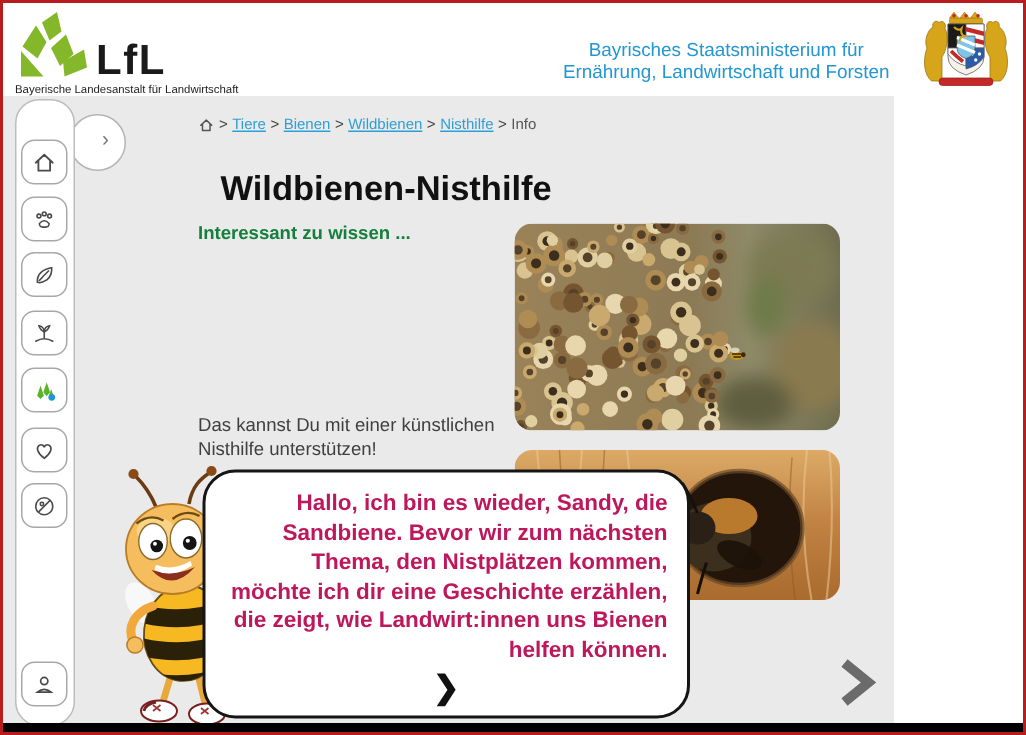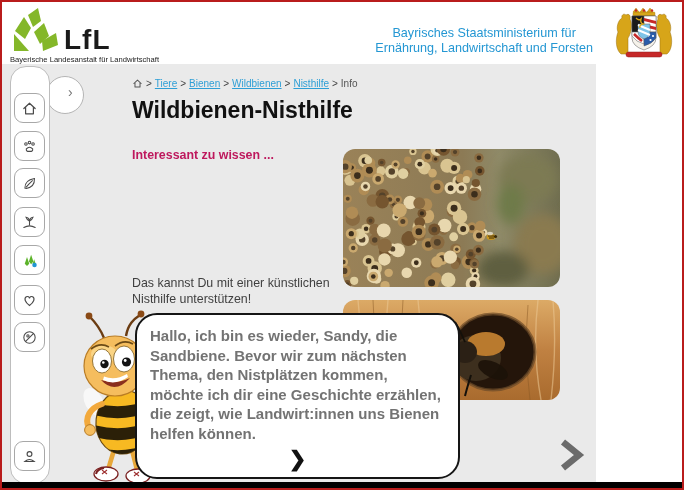--- a/index.html
+++ b/index.html
@@ -26,35 +26,35 @@
     border:1px solid #bdbdbd;border-radius:16px;z-index:3;box-sizing:border-box;}
   .sbtn{position:absolute;left:3px;width:31px;height:30px;border-radius:9px;background:#fff;
     border:1.3px solid #a8a8a8;box-sizing:border-box;display:flex;align-items:center;justify-content:center;cursor:pointer;}
   .sbtn svg{display:block;}
 
   
   .breadcrumb{position:absolute;left:130px;top:76px;font-size:10px;color:#444;display:flex;align-items:center;gap:3px;z-index:4;}
   .breadcrumb a{color:#2e9fd6;text-decoration:underline;cursor:pointer;}
   .crumb-current{color:#555;}
   .page-title{position:absolute;left:129px;top:94px;font-size:23px;font-weight:bold;color:#111;z-index:4;}
-  .intro-heading{position:absolute;left:130px;top:146px;font-size:12.4px;font-weight:bold;color:#be185d;z-index:4;}
+  .intro-heading{position:absolute;left:130px;top:146px;font-size:12.4px;font-weight:bold;color:#15803d;z-index:4;}
   .para{position:absolute;left:130px;width:208px;font-size:12.4px;line-height:15.6px;color:#3f3f3f;z-index:4;}
   .para1{top:181px;}
   .para2{top:274px;}
 
   
   .photo{position:absolute;border-radius:12px;overflow:hidden;z-index:4;}
   .photo1{left:341px;top:147px;width:217px;height:138px;}
   .photo2{left:341px;top:298px;width:217px;height:100px;}
 
   
   .mascot{position:absolute;left:58px;top:308px;z-index:5;}
   .bubble{position:absolute;left:133px;top:311px;width:325px;height:166px;background:#fff;
     border:2.5px solid #151515;border-radius:22px;z-index:6;box-sizing:border-box;}
-  .bubble-text{padding:11px 13px 0 13px;font-size:15px;line-height:19.5px;font-weight:bold;color:#737373;text-align:left;}
+  .bubble-text{padding:11px 13px 0 13px;font-size:15px;line-height:19.5px;font-weight:bold;color:#be185d;text-align:right;}
   .bubble-next{position:absolute;left:0;right:0;bottom:6px;text-align:center;font-size:21px;font-weight:bold;color:#111;cursor:pointer;}
 
   .next-arrow{position:absolute;left:549px;top:434px;z-index:7;cursor:pointer;}
 </style>
 </head>
 <body>
 
 <div id="frame">
 
   <div class="header">
@@ -187,21 +187,21 @@
     <span>&gt;</span>
     <a>Bienen</a>
     <span>&gt;</span>
     <a>Wildbienen</a>
     <span>&gt;</span>
     <a>Nisthilfe</a>
     <span>&gt;</span>
     <span class="crumb-current">Info</span>
   </div>
 
-  <h1 class="page-title" style="margin:1px">Wildbienen-Nisthilfe</h1>
+  <h1 class="page-title" style="margin:16px">Wildbienen-Nisthilfe</h1>
   <div class="intro-heading">Interessant zu wissen ...</div>
   <p class="para para2" style="margin:0">Das kannst Du mit einer künstlichen Nisthilfe unterstützen!</p>
 
   <div class="photo photo1">
     <svg id="tubes-svg" width="217" height="138" viewBox="0 0 217 138">
       <defs>
         <linearGradient id="bg1" x1="0" y1="0" x2="1" y2="0">
           <stop offset="0" stop-color="#9a8258"></stop>
             <stop offset="0.55" stop-color="#8c7a55"></stop>
           <stop offset="0.72" stop-color="#8f8a68"></stop>

